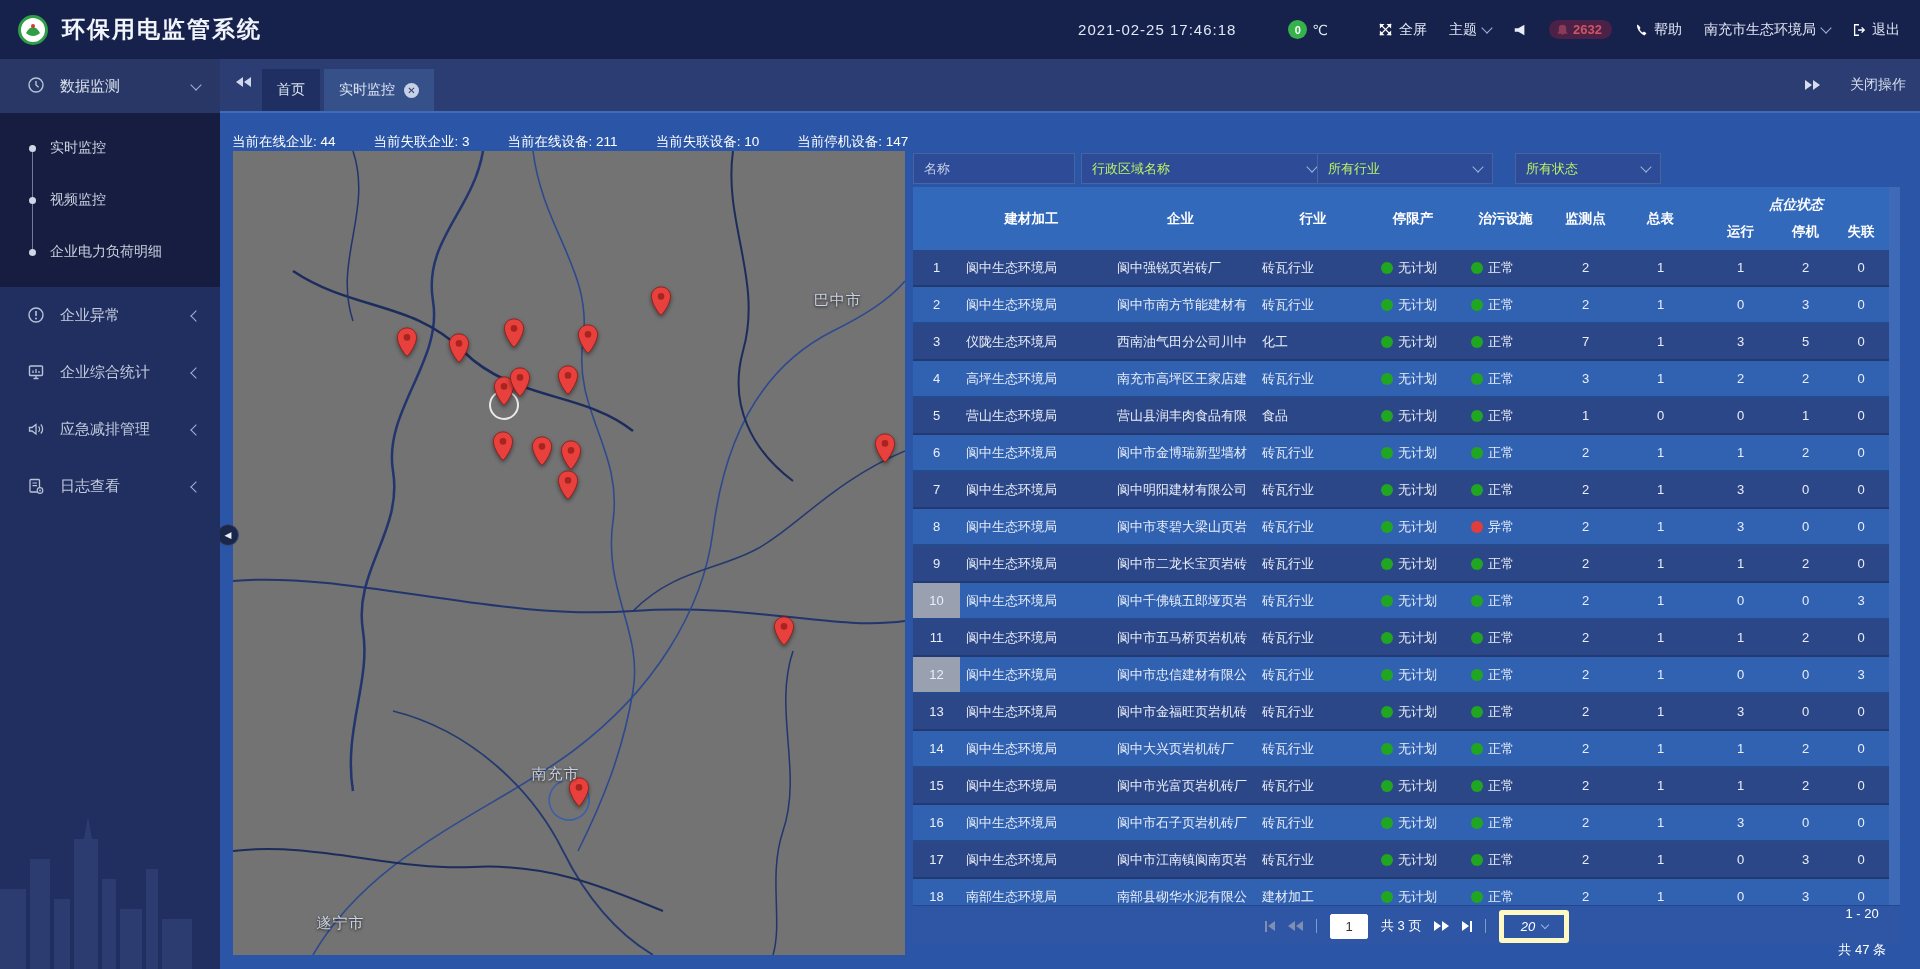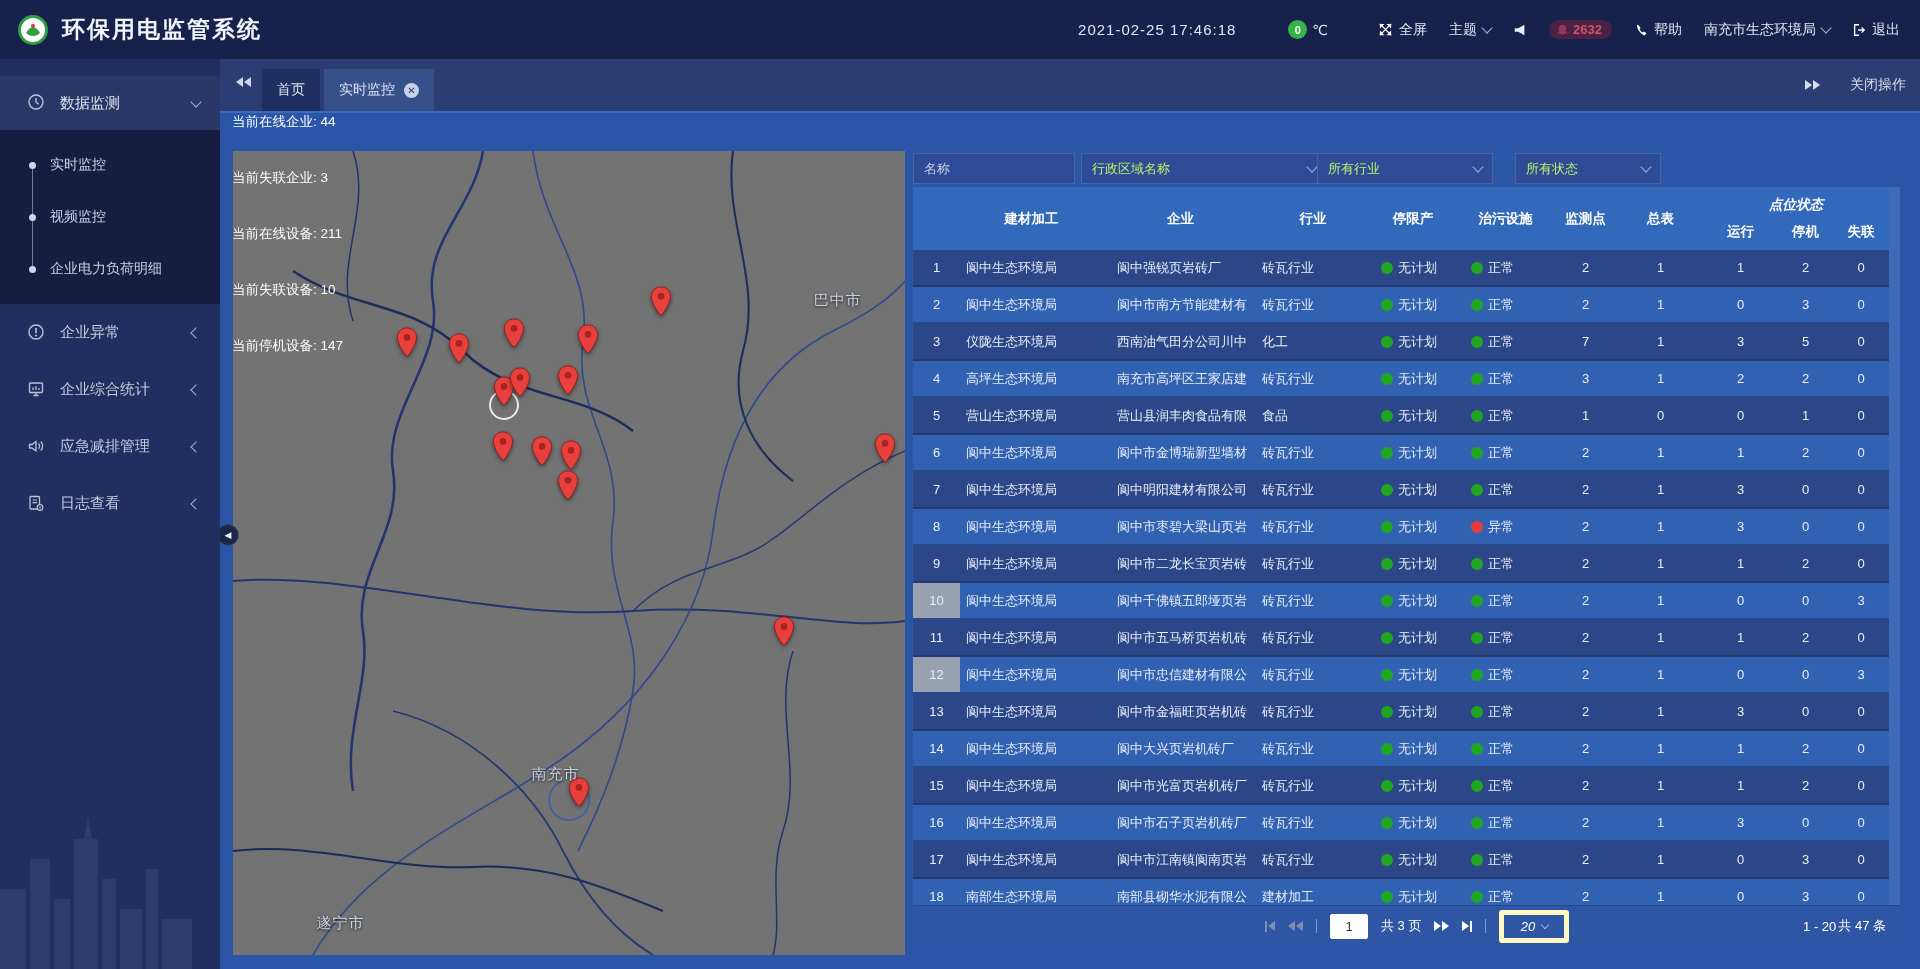--- a/index.html
+++ b/index.html
@@ -23,21 +23,21 @@
   .notif-pill{display:flex;align-items:center;gap:4px;background:#4b2147;border-radius:10px;
     padding:2px 10px 2px 7px;color:#cf5565;font-size:13px;font-weight:bold;cursor:pointer;}
   .chev{display:inline-block;width:7px;height:7px;border-right:1.5px solid #9fb3d9;border-bottom:1.5px solid #9fb3d9;}
   .chev.down{transform:rotate(45deg);margin-top:-3px;}
   .chev.left{transform:rotate(135deg);}
   .chev.small{width:5px;height:5px;}
   
   .sidebar{position:absolute;top:59px;left:0;width:220px;bottom:0;background:#212f60;z-index:8;overflow:hidden;}
   .side-item{height:57px;display:flex;align-items:center;padding-left:27px;position:relative;
     color:#c3cbdd;font-size:15px;cursor:pointer;}
-  .side-item.expanded{height:54px;background:#283765;color:#dde3ef;margin-top:17px;}
+  .side-item.expanded{height:54px;background:#283765;color:#dde3ef;}
   .side-icon{width:20px;height:20px;margin-right:13px;color:#b9c3d8;flex:0 0 auto;}
   .side-icon svg{display:block;}
   .side-item .chev{position:absolute;right:20px;}
   .submenu{background:#161d40;position:relative;padding:9px 0;}
   .subline{position:absolute;left:32px;top:32px;bottom:32px;width:1px;background:rgba(190,200,222,.55);}
   .sub-item{height:52px;display:flex;align-items:center;padding-left:50px;position:relative;
     color:#c9d0df;font-size:14px;cursor:pointer;}
   .sub-dot{position:absolute;left:29px;width:7px;height:7px;border-radius:50%;background:#cfd6e6;}
   .skyline{position:absolute;bottom:0;left:0;opacity:.28;}
   
@@ -50,21 +50,21 @@
   .tab.active{background:#36508a;gap:9px;margin-left:4px;}
   .tab-close{width:15px;height:15px;border-radius:50%;background:#c7d1e6;color:#2b3a68;font-size:10px;
     line-height:15px;text-align:center;cursor:pointer;font-weight:bold;}
   .tab-ops{position:absolute;right:14px;top:0;height:100%;display:flex;align-items:center;gap:30px;color:#d6deee;font-size:14px;}
   .tri{width:0;height:0;border-style:solid;display:inline-block;}
   .tri.tl{border-width:5.5px 7px 5.5px 0;border-color:transparent currentColor transparent transparent;}
   .tri.tr{border-width:5.5px 0 5.5px 7px;border-color:transparent transparent transparent currentColor;}
   .dbl{display:inline-flex;gap:1px;cursor:pointer;}
   
   .statsbar{position:absolute;top:113px;left:220px;right:0;height:38px;display:flex;gap:38px;
-    padding-left:12px;align-items:flex-start;color:#fff;font-size:13.5px;z-index:3;flex-direction:column;}
+    padding-left:12px;align-items:flex-end;color:#fff;font-size:13.5px;z-index:3;}
   
   .map{position:absolute;left:233px;top:151px;width:672px;height:804px;background:#737373;overflow:hidden;z-index:2;}
   .map svg.roads{position:absolute;inset:0;}
   .city-label{position:absolute;transform:translate(-50%,-50%);color:#c9d3e4;font-size:15px;
     text-shadow:0 1px 3px rgba(0,0,0,.85);letter-spacing:1px;white-space:nowrap;}
   .pin{position:absolute;transform:translate(-50%,-100%);width:22px;height:31px;cursor:pointer;
     filter:drop-shadow(0 2px 2px rgba(0,0,0,.45));}
   .cluster{position:absolute;transform:translate(-50%,-50%);width:26px;height:26px;
     border:2px solid rgba(255,255,255,.85);border-radius:50%;}
   .map-handle{position:absolute;left:217px;top:524px;width:22px;height:22px;border-radius:50%;
@@ -103,21 +103,21 @@
     border-top:1px solid #24468c;font-size:13px;color:#fff;box-sizing:border-box;}
   .pg-controls{position:absolute;left:352px;top:0;height:40px;display:flex;align-items:center;gap:13px;}
   .pg-btn{display:inline-flex;align-items:center;gap:1px;cursor:pointer;color:#fff;}
   .pg-btn.disabled{color:#7f8fb4;}
   .pg-bar{width:2px;height:11px;background:currentColor;display:inline-block;}
   .pg-divider{width:1px;height:14px;background:rgba(255,255,255,.4);display:inline-block;}
   .pg-input{width:32px;height:21px;background:#fff;border:1px solid #fff;border-radius:2px;
     color:#333;text-align:center;font-size:13px;}
   .pg-size{min-width:46px;height:23px;border:5px solid #fef9c3;border-radius:3px;display:inline-flex;
     align-items:center;justify-content:center;gap:7px;padding:0 7px;cursor:pointer;font-style:italic;}
-  .pg-range{position:absolute;right:14px;top:0;height:40px;display:flex;align-items:center;gap:2px;}
+  .pg-range{position:absolute;right:14px;top:0;height:40px;display:flex;align-items:center;gap:20px;flex-direction:column;}
 </style>
 </head>
 <body>
 
 <header class="top-header">
   <div class="brand">
     <span class="logo">
       <svg width="20" height="20" viewBox="0 0 20 20">
         <circle cx="10" cy="10" r="9" fill="#fff"></circle>
         <path d="M3 13c2-4 5-6 7-6s5 2 7 6c-2 2-4.5 3-7 3s-5-1-7-3z" fill="#2f9e44"></path>

